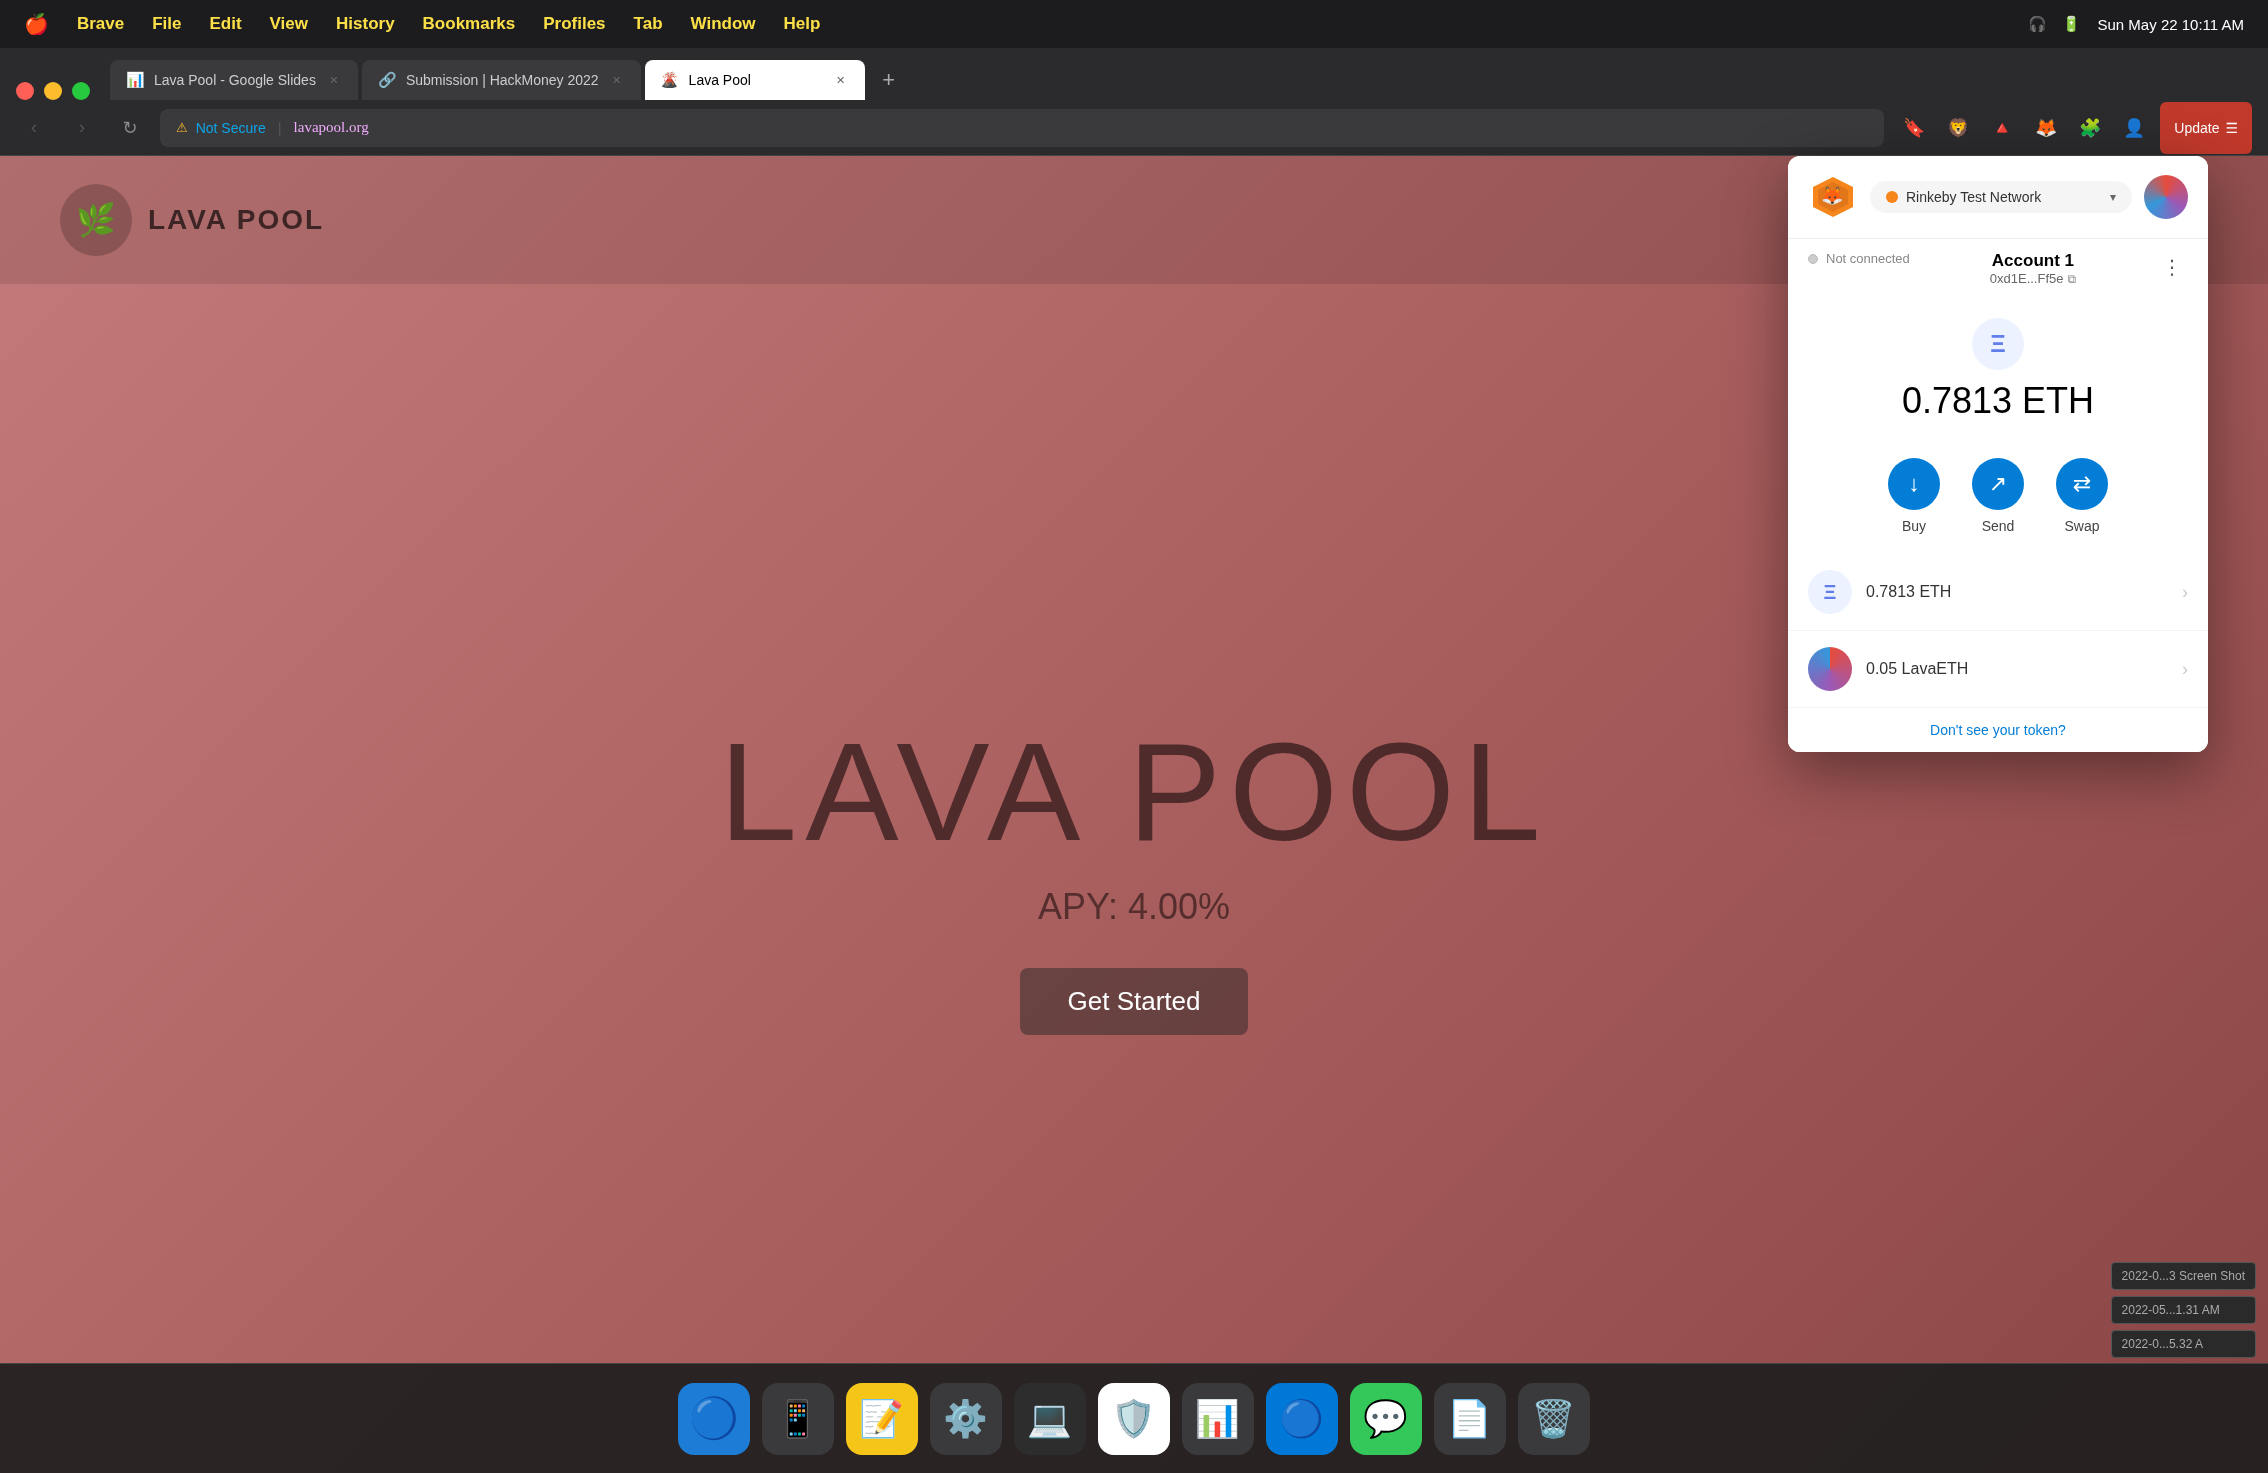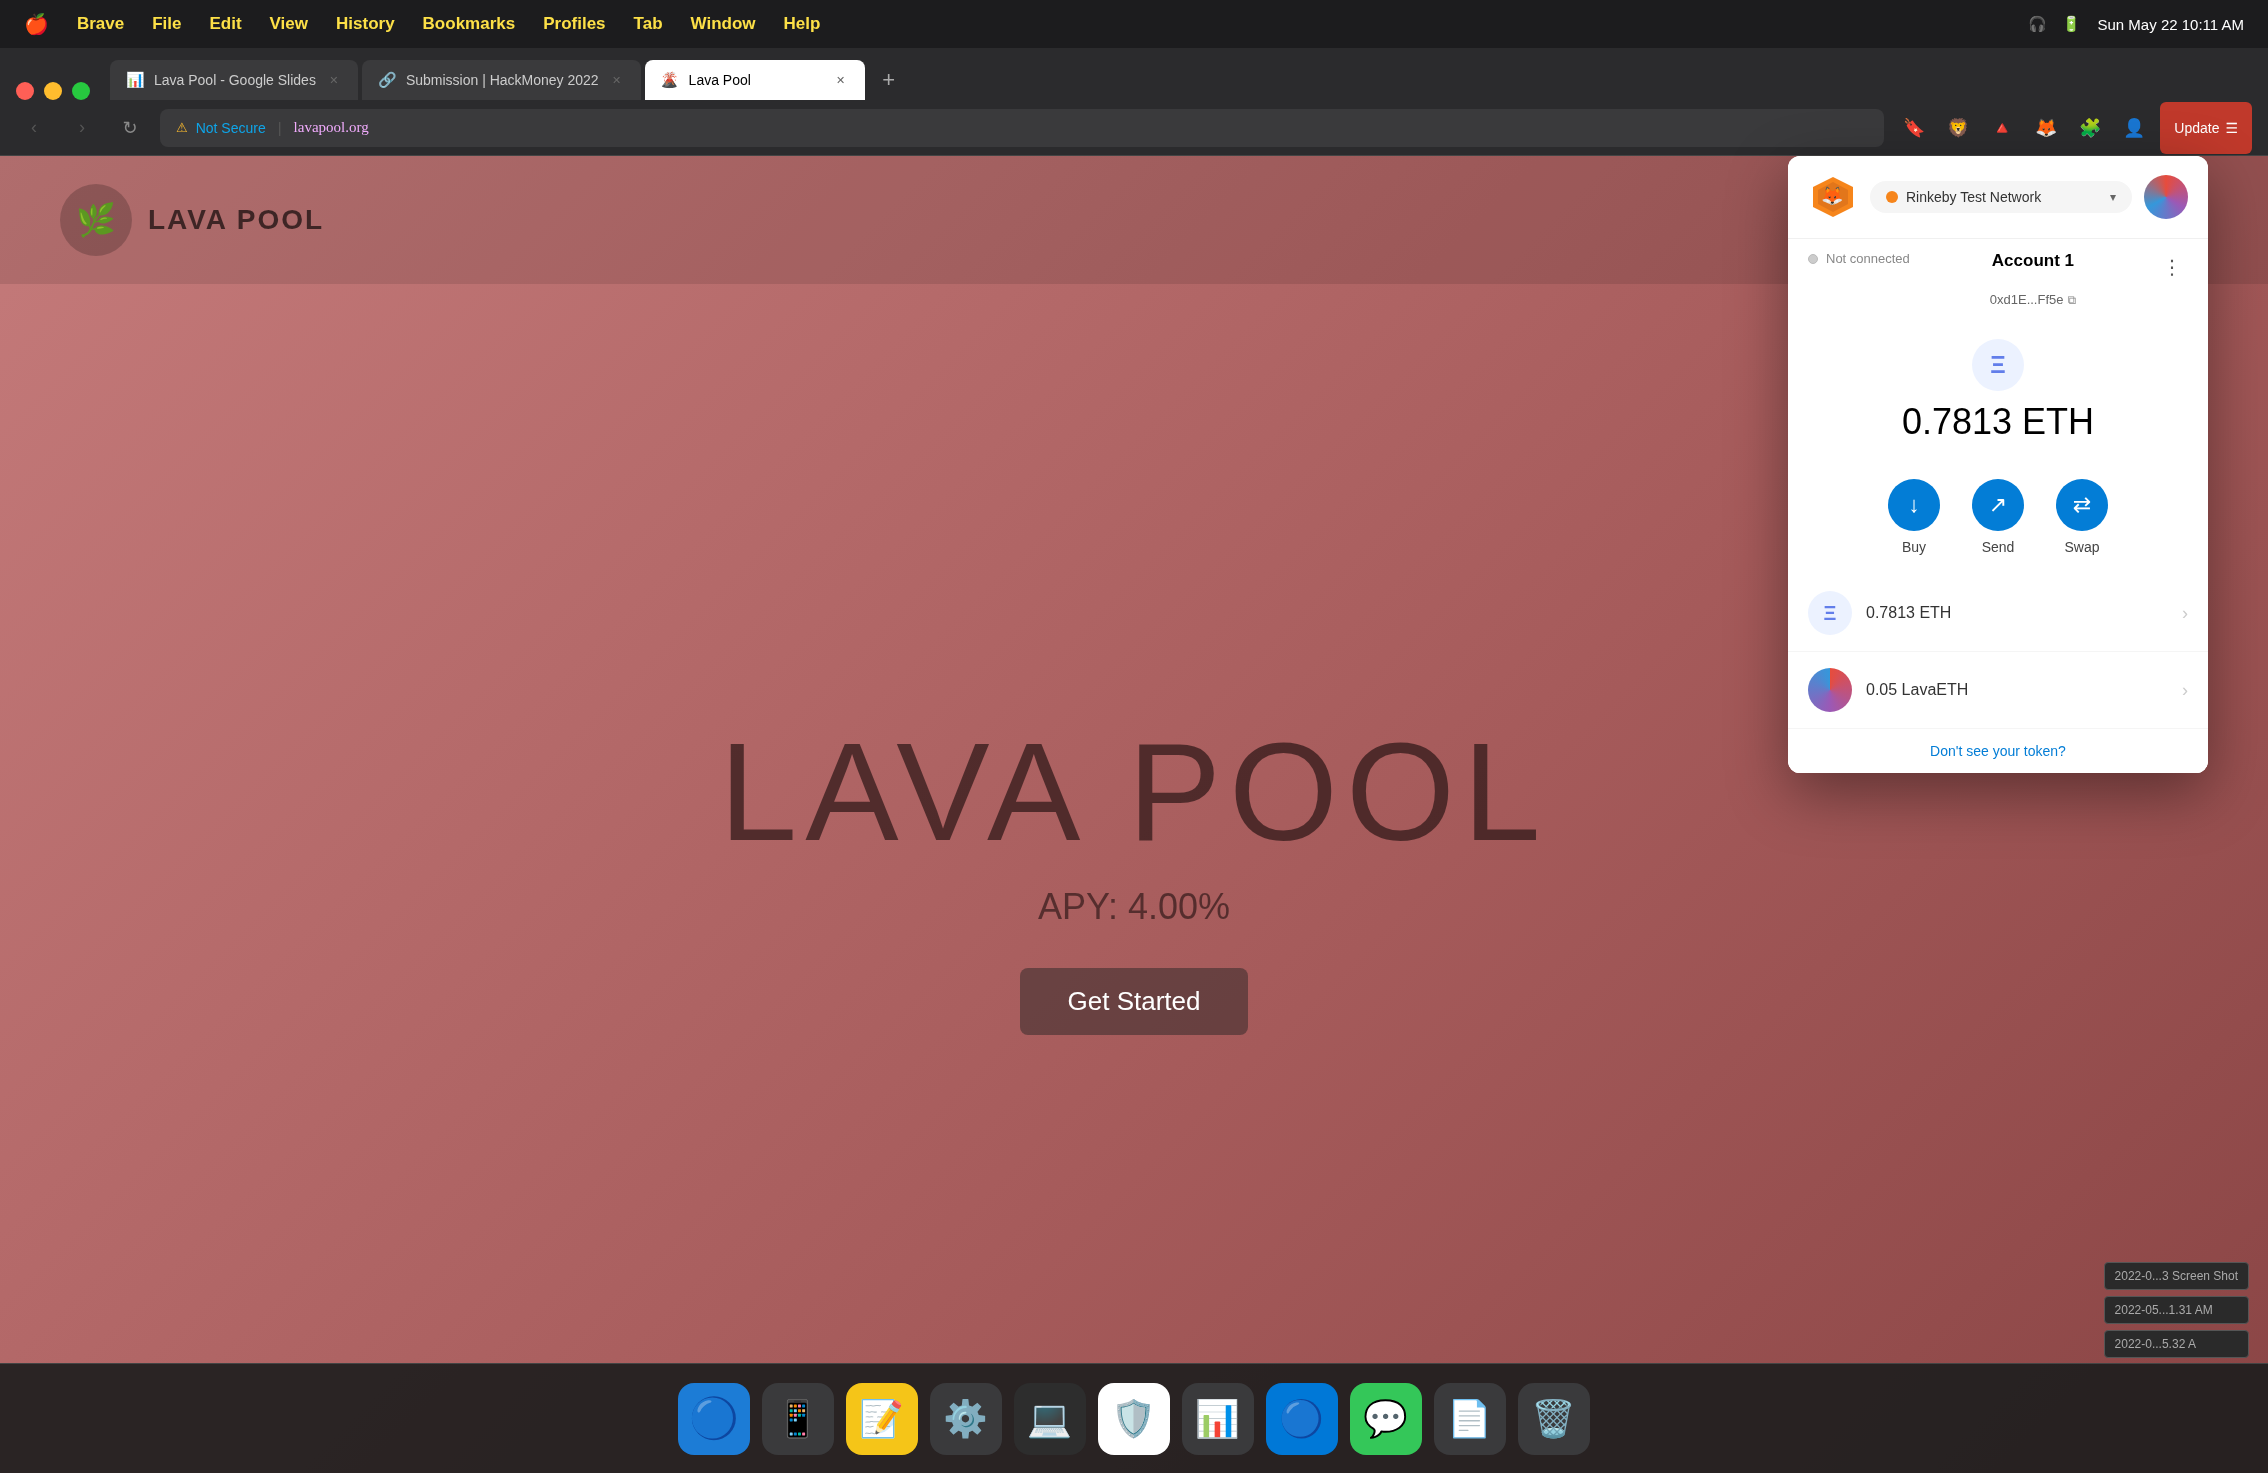--- a/index.html
+++ b/index.html
@@ -354,21 +354,20 @@
       font-size: 17px;
       font-weight: 600;
       color: #000;
     }
     .mm-account-addr {
       font-size: 13px;
       color: #666;
       display: flex;
       align-items: center;
       gap: 4px;
-      margin-top: 21px;
     }
     .mm-copy-icon {
       font-size: 12px;
       color: #888;
       cursor: pointer;
     }
     .mm-more-btn {
       width: 32px;
       height: 32px;
       display: flex;
@@ -724,21 +723,21 @@
     <div class="dock-item" style="background:#f5c518;">📝</div>
     <div class="dock-item">⚙️</div>
     <div class="dock-item" style="background:#2d2d2d;">💻</div>
     <div class="dock-item" style="background:#fff;">🛡️</div>
     <div class="dock-item">📊</div>
     <div class="dock-item" style="background:#0078d7;">🔵</div>
     <div class="dock-item" style="background:#34c759;">💬</div>
     <div class="dock-item">📄</div>
     <div class="dock-item" style="background:#3a3a3c;">🗑️</div>
 
-    <div style="position:absolute; bottom: 115px; right: 19px; display:flex; flex-direction:column; gap:6px;">
+    <div style="position:absolute; bottom: 115px; right: 12px; display:flex; flex-direction:column; gap:6px;">
       <div class="screenshot-thumb">
         <span>2022-0...3 Screen Shot</span>
       </div>
       <div class="screenshot-thumb">
         <span>2022-05...1.31 AM</span>
       </div>
       <div class="screenshot-thumb">
         <span>2022-0...5.32 A</span>
       </div>
     </div>

